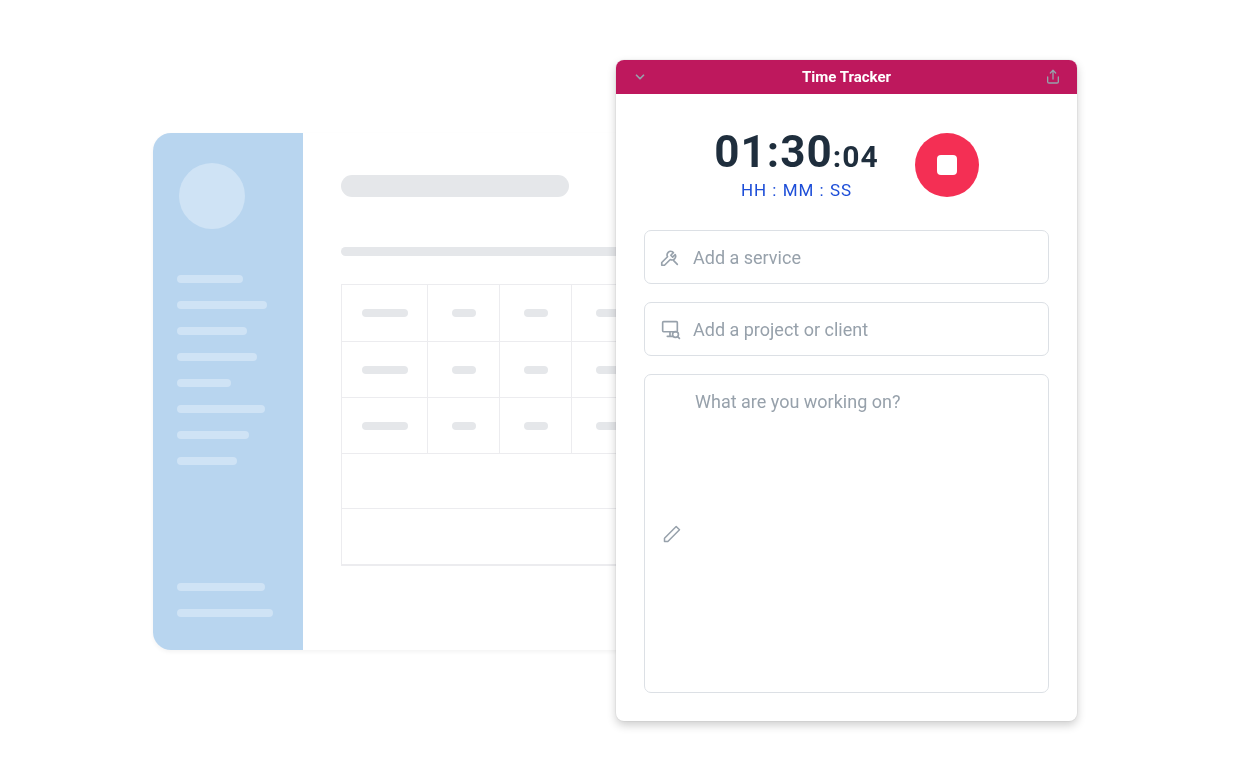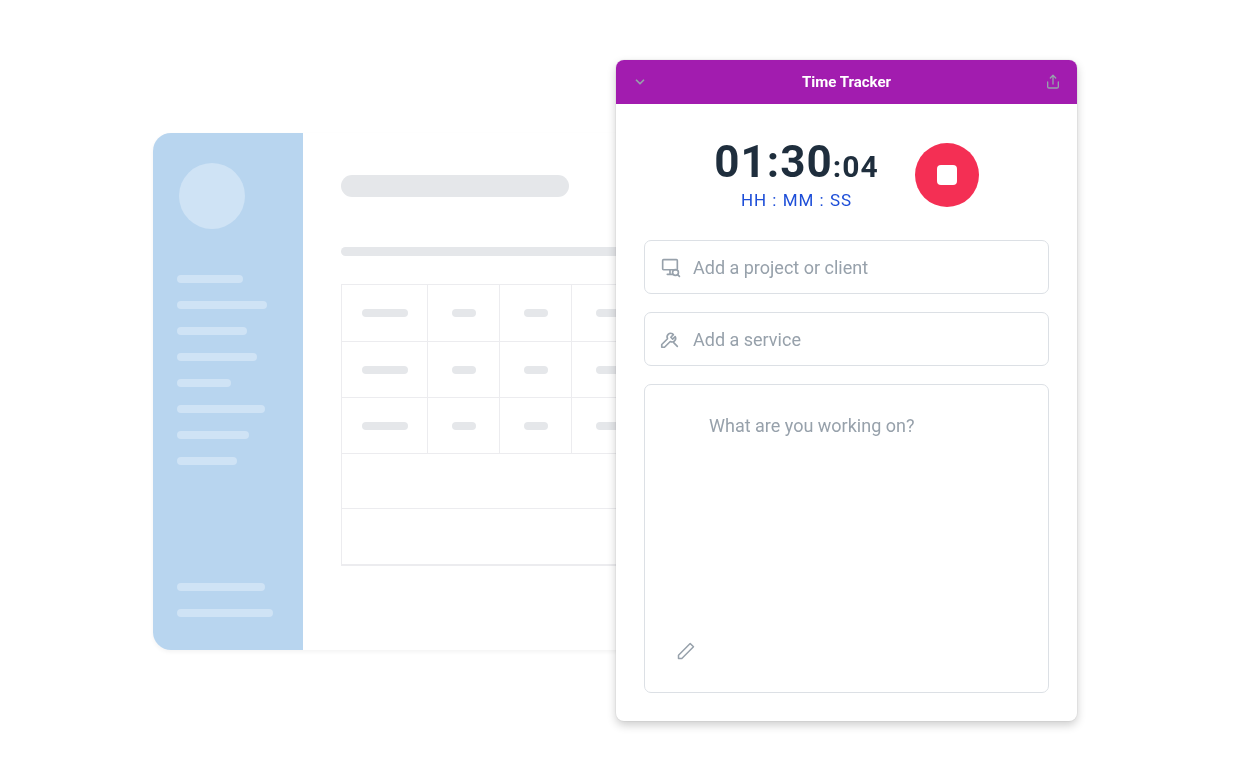--- a/index.html
+++ b/index.html
@@ -73,22 +73,22 @@
     position: absolute;
     left: 616px; top: 60px;
     width: 461px; height: 661px;
     background: #ffffff;
     border-radius: 8px;
     box-shadow: 0 4px 10px rgba(0,0,0,0.20), 0 0 0 1px rgba(0,0,0,0.03);
     overflow: hidden;
     display: flex; flex-direction: column;
   }
   .tracker-header {
-    height: 44px;
-    background: #a21caf;
+    height: 34px;
+    background: #be185d;
     display: flex; align-items: center; justify-content: space-between;
     padding: 0 14px;
     color: #fff;
   }
   .tracker-title { font-size: 15px; font-weight: 700; }
   .hdr-btn { width: 20px; height: 20px; display:flex; align-items:center; justify-content:center; color:#fff; cursor:pointer;}
   .hdr-btn svg { display:block; }
 
   .timer-area {
     display: flex; align-items: center; justify-content: center;
@@ -116,21 +116,21 @@
     gap: 12px;
     color:#97a1ab;
   }
   .field .icon { width:22px; height:22px; flex:0 0 22px; display:flex; align-items:center; justify-content:center;}
   .field input, .field textarea {
     border:none; outline:none; flex:1;
     font-size:18px; color:#1f2e3d; background:transparent;
     font-family:inherit;
   }
   .field input::placeholder, .field textarea::placeholder { color:#97a1ab; }
-  .field.textarea { height: auto; flex:1; align-items:flex-end; padding:30px;}
+  .field.textarea { height: auto; flex:1; align-items:center; padding:16px;}
   .field.textarea textarea { resize:none; height:100%; min-height:230px;}
   svg { stroke:#97a1ab; }
 </style>
 </head>
 <body>
 
 <div class="stage">
 
   <div class="bg-card">
     <div class="bg-sidebar">
@@ -252,39 +252,39 @@
       </div>
       <div class="stop-btn">
         <span class="sq"></span>
       </div>
     </div>
 
     <div class="fields">
       <div class="field">
         <span class="icon">
           <svg width="22" height="22" viewBox="0 0 24 24" fill="none" stroke-width="1.8" stroke-linecap="round" stroke-linejoin="round">
+            <path d="M14.7 6.3a4 4 0 0 0-5.4 5.4L3 18v3h3l6.3-6.3a4 4 0 0 0 5.4-5.4l-2.8 2.8-2-2 2.8-2.8z"></path>
+            <path d="M16 16l4 4"></path>
+          </svg>
+        </span>
+        <input type="text" placeholder="Add a service" style="">
+      </div>
+
+      <div class="field">
+        <span class="icon">
+          <svg width="22" height="22" viewBox="0 0 24 24" fill="none" stroke-width="1.8" stroke-linecap="round" stroke-linejoin="round">
             <rect x="4" y="4" width="16" height="11" rx="1"></rect>
             <path d="M9 20h6M12 15v5"></path>
             <circle cx="18" cy="18" r="3.2"></circle>
             <path d="M20.3 20.3l2 2"></path>
           </svg>
         </span>
         <input type="text" placeholder="Add a project or client" style="">
       </div>
 
-      <div class="field">
-        <span class="icon">
-          <svg width="22" height="22" viewBox="0 0 24 24" fill="none" stroke-width="1.8" stroke-linecap="round" stroke-linejoin="round">
-            <path d="M14.7 6.3a4 4 0 0 0-5.4 5.4L3 18v3h3l6.3-6.3a4 4 0 0 0 5.4-5.4l-2.8 2.8-2-2 2.8-2.8z"></path>
-            <path d="M16 16l4 4"></path>
-          </svg>
-        </span>
-        <input type="text" placeholder="Add a service" style="">
-      </div>
-
       <div class="field textarea">
         <span class="icon">
           <svg width="20" height="20" viewBox="0 0 24 24" fill="none" stroke-width="1.8" stroke-linecap="round" stroke-linejoin="round">
             <path d="M17 3l4 4L7 21H3v-4L17 3z"></path>
           </svg>
         </span>
         <textarea placeholder="What are you working on?" style=""></textarea>
       </div>
     </div>
   </div>

